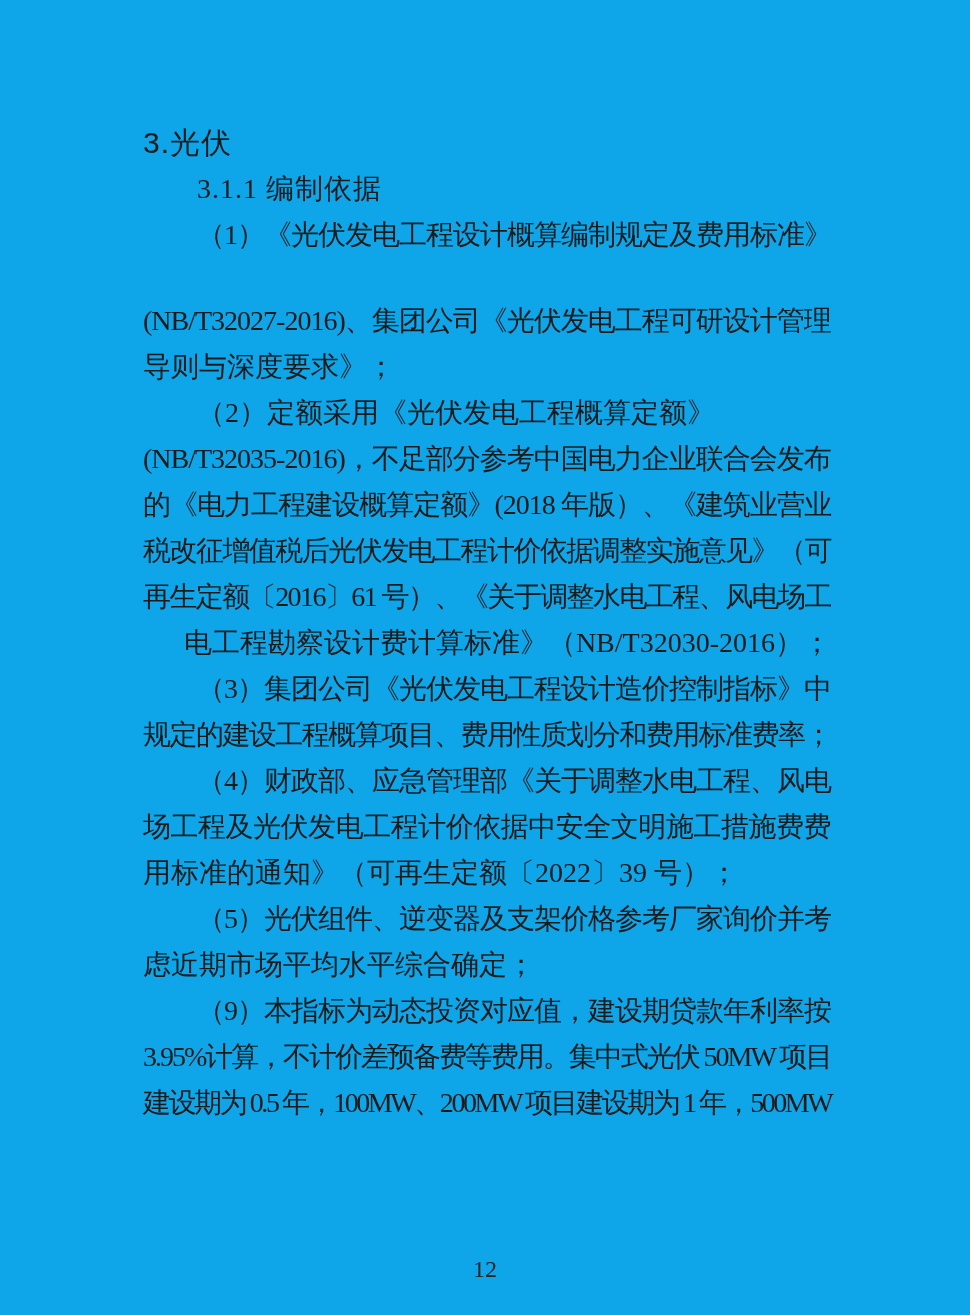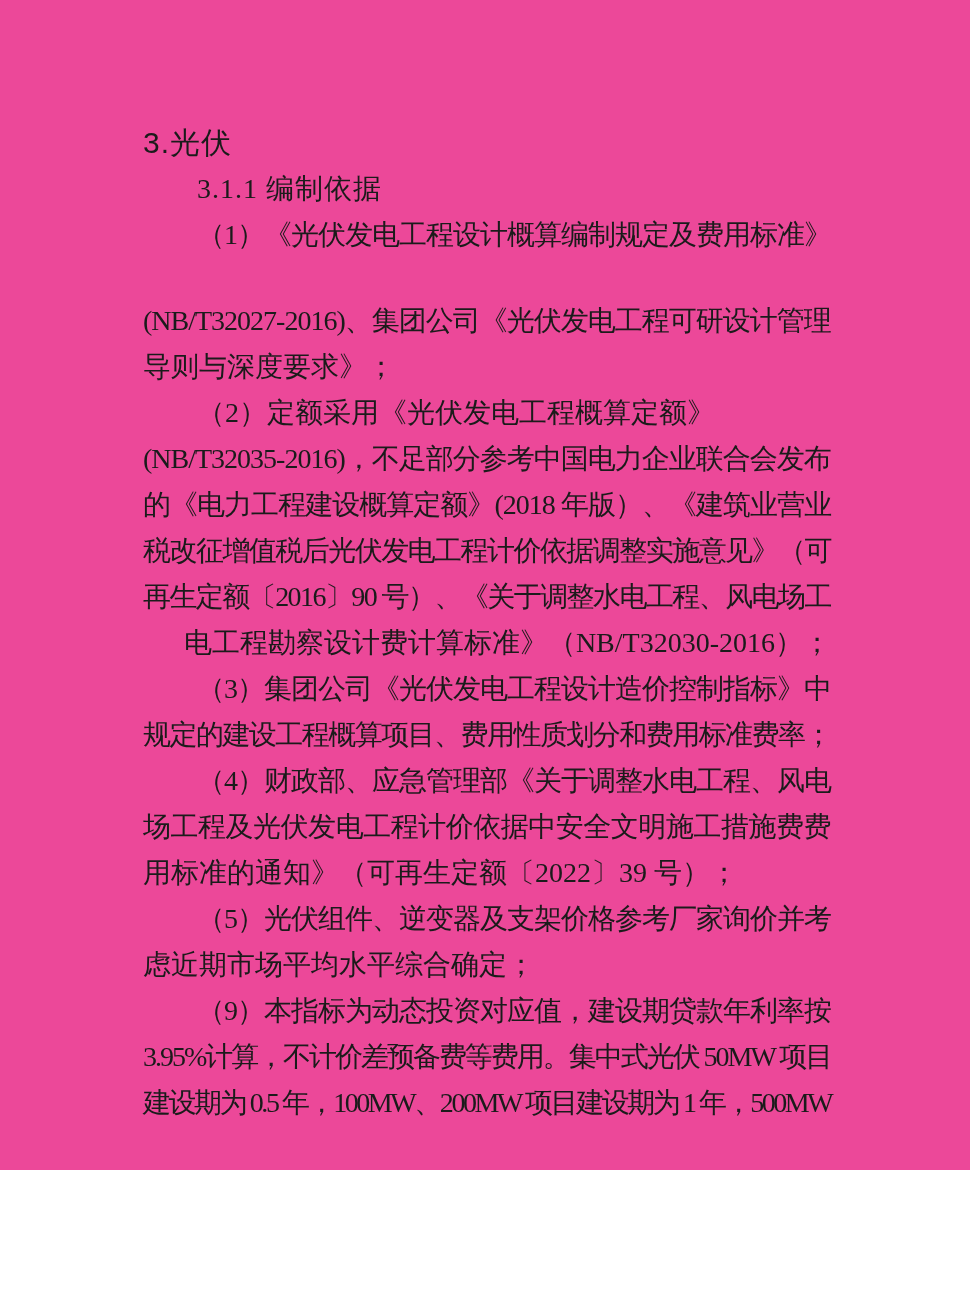--- a/index.html
+++ b/index.html
@@ -3,22 +3,22 @@
 <meta charset="utf-8">
 <style>
   html, body {
     margin: 0;
     padding: 0;
     background: #ffffff;
   }
   .page {
     position: relative;
     width: 970px;
-    height: 1170px;
-    background: #ec4899;
+    height: 1315px;
+    background: #0ea5e9;
     color: #1b1b1b;
     font-family: "Liberation Serif", "DejaVu Serif", serif;
     overflow: hidden;
     text-decoration: underline;
   }
   .content {
     position: absolute;
     left: 143px;
     top: 120px;
     width: 688px;
@@ -71,21 +71,21 @@
     <div class="line h1">3.光伏</div>
     <div class="line h3">3.1.1 编制依据</div>
     <div id="paragraphs">
         <div class="line first fill" style="letter-spacing: -1px;">（1）《光伏发电工程设计概算编制规定及费用标准》</div>
         <div class="line fill" style="letter-spacing: -1px; margin-top: 40px;">(NB/T32027-2016)、集团公司《光伏发电工程可研设计管理</div>
         <div class="line" style="letter-spacing: 0px;">导则与深度要求》；</div>
         <div class="line first fill" style="letter-spacing: 0px;">（2）定额采用《光伏发电工程概算定额》</div>
         <div class="line fill" style="letter-spacing: -1px;">(NB/T32035-2016)，不足部分参考中国电力企业联合会发布</div>
         <div class="line fill" style="letter-spacing: -0.97px;">的《电力工程建设概算定额》(2018 年版）、《建筑业营业</div>
         <div class="line fill" style="letter-spacing: -1.54px;">税改征增值税后光伏发电工程计价依据调整实施意见》（可</div>
-        <div class="line fill" style="letter-spacing: -1.57px;">再生定额〔2016〕90 号）、《关于调整水电工程、风电场工</div>
+        <div class="line fill" style="letter-spacing: -1.57px;">再生定额〔2016〕61 号）、《关于调整水电工程、风电场工</div>
         <div class="line" style="letter-spacing: 0px; text-align: right;">电工程勘察设计费计算标准》（NB/T32030-2016）；</div>
         <div class="line first fill" style="letter-spacing: -1px;">（3）集团公司《光伏发电工程设计造价控制指标》中</div>
         <div class="line" style="letter-spacing: -1.54px;">规定的建设工程概算项目、费用性质划分和费用标准费率；</div>
         <div class="line first fill" style="letter-spacing: -1px;">（4）财政部、应急管理部《关于调整水电工程、风电</div>
         <div class="line fill" style="letter-spacing: -0.48px; text-align: right;">场工程及光伏发电工程计价依据中安全文明施工措施费费</div>
         <div class="line" style="letter-spacing: 0px;">用标准的通知》（可再生定额〔2022〕39 号）；</div>
         <div class="line first fill" style="letter-spacing: -1px;">（5）光伏组件、逆变器及支架价格参考厂家询价并考</div>
         <div class="line" style="letter-spacing: 0px;">虑近期市场平均水平综合确定；</div>
         <div class="line first fill" style="letter-spacing: -1px;">（9）本指标为动态投资对应值，建设期贷款年利率按</div>
         <div class="line fill" style="letter-spacing: -2.03px;">3.95%计算，不计价差预备费等费用。集中式光伏 50MW 项目</div>

